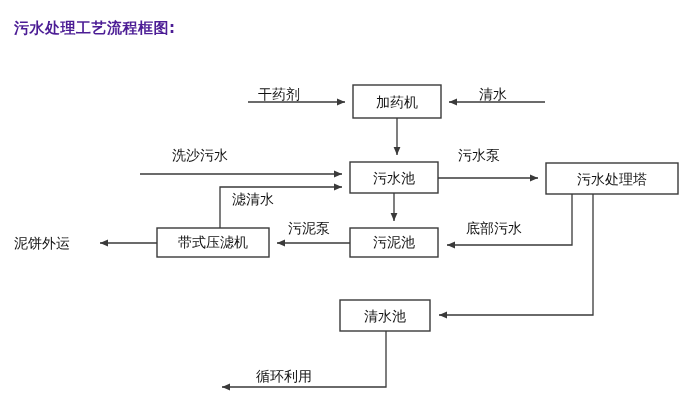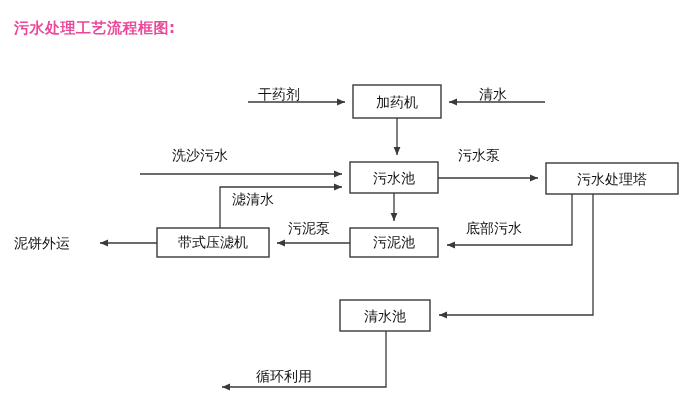--- a/index.html
+++ b/index.html
@@ -14,21 +14,21 @@
     background: #ffffff;
     overflow: hidden;
     font-family: "DejaVu Sans", "Liberation Sans", sans-serif;
   }
   #title {
     position: absolute;
     left: 14px;
     top: 19px;
     font-size: 15px;
     font-weight: bold;
-    color: #ec4899;
+    color: #4c1d95;
     letter-spacing: 0.5px;
     white-space: nowrap;
   }
   #diagram {
     position: absolute;
     left: 0;
     top: 0;
     width: 700px;
     height: 420px;
   }

